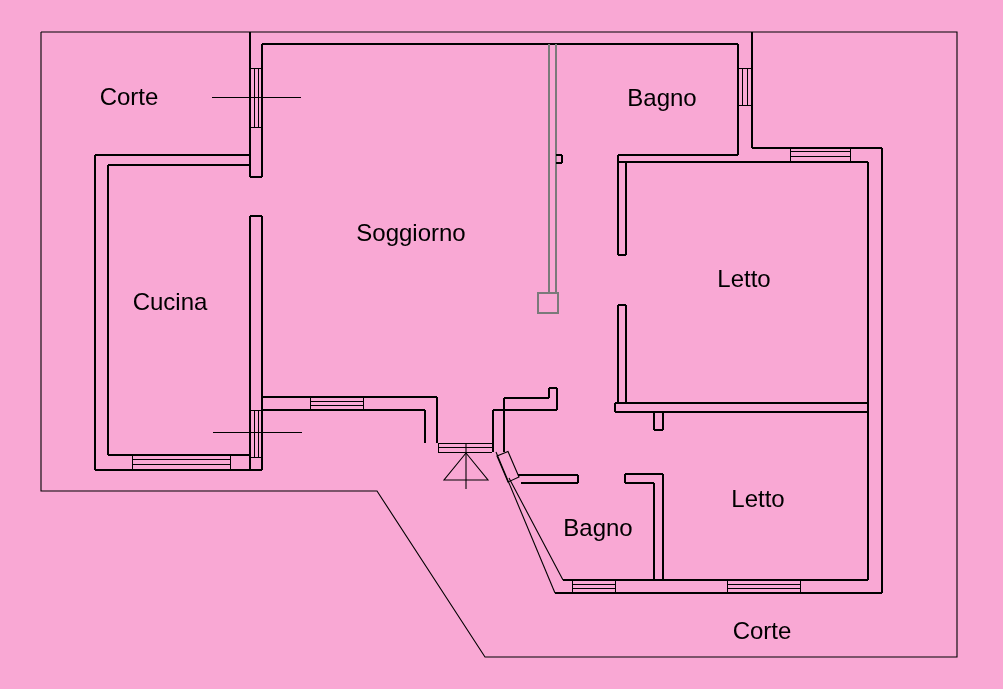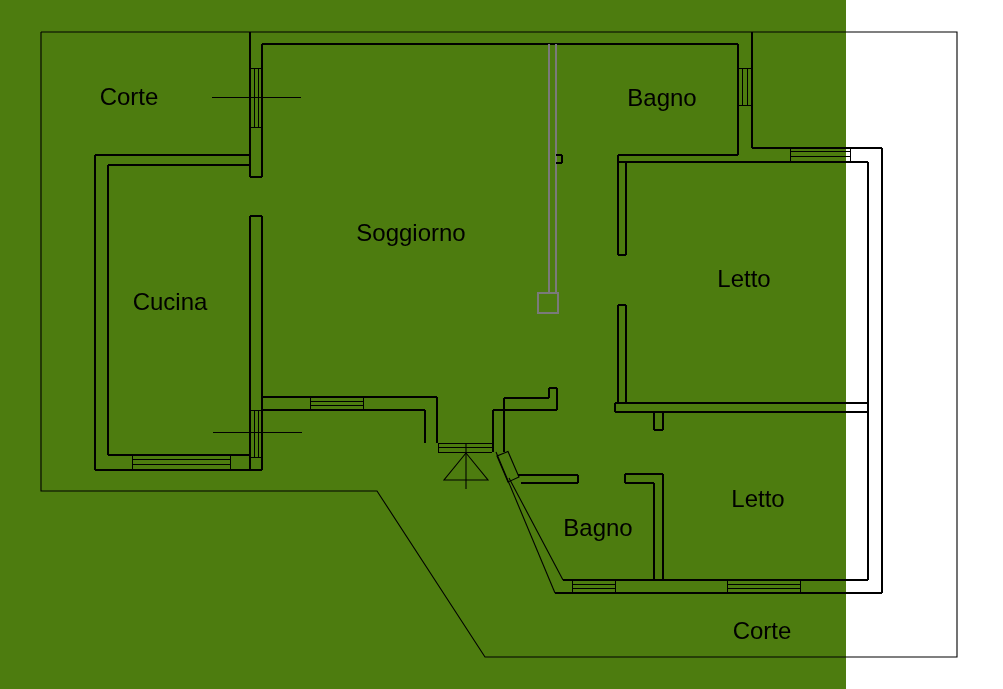--- a/index.html
+++ b/index.html
@@ -5,23 +5,23 @@
   html, body {
     margin: 0;
     padding: 0;
     background: #ffffff;
     width: 1003px;
     height: 689px;
     overflow: hidden;
   }
   .plan-wrap {
     position: relative;
-    width: 846px;
+    width: 1003px;
     height: 689px;
-    background: #4d7c0f;
+    background: #f9a8d4;
     text-decoration: underline;
   }
   svg {
     display: block;
     width: 1003px;
     height: 689px;
   }
   .wall { stroke: #000000; stroke-width: 1.3; fill: none; shape-rendering: crispEdges; }
   .boundary { stroke: #000000; stroke-width: 1.1; fill: none; }
   .win { stroke: #000000; stroke-width: 1; fill: none; shape-rendering: crispEdges; }

